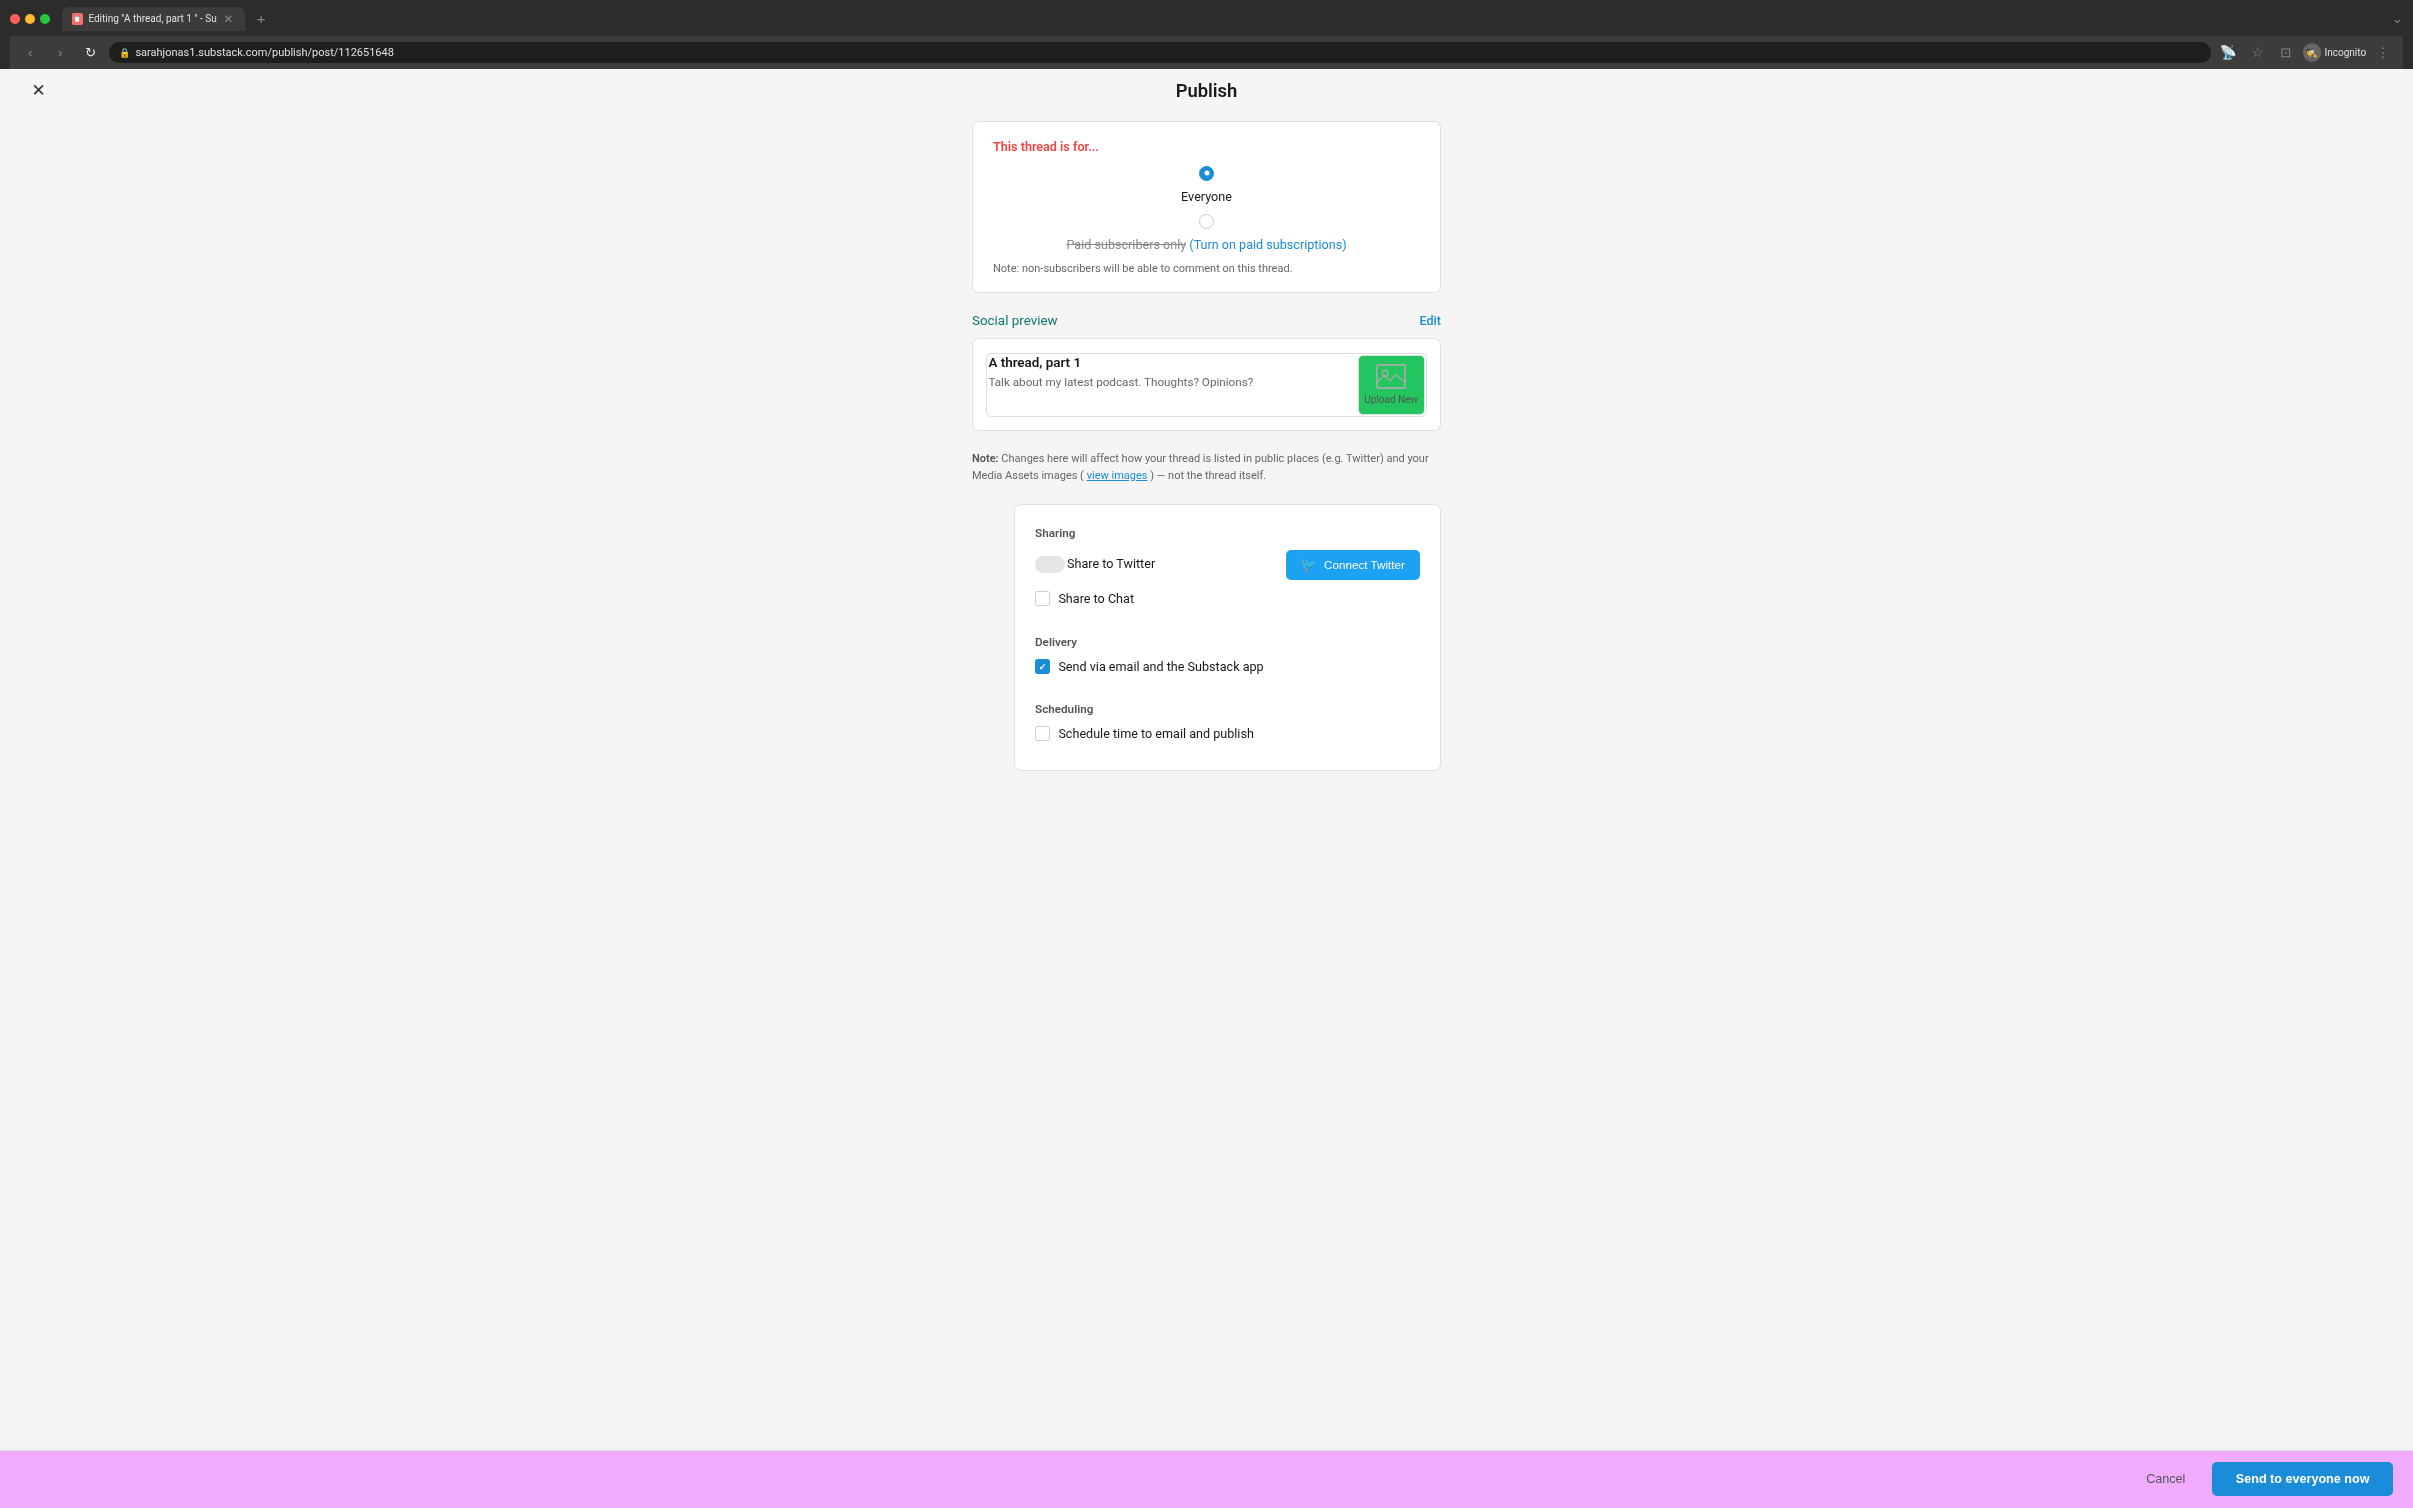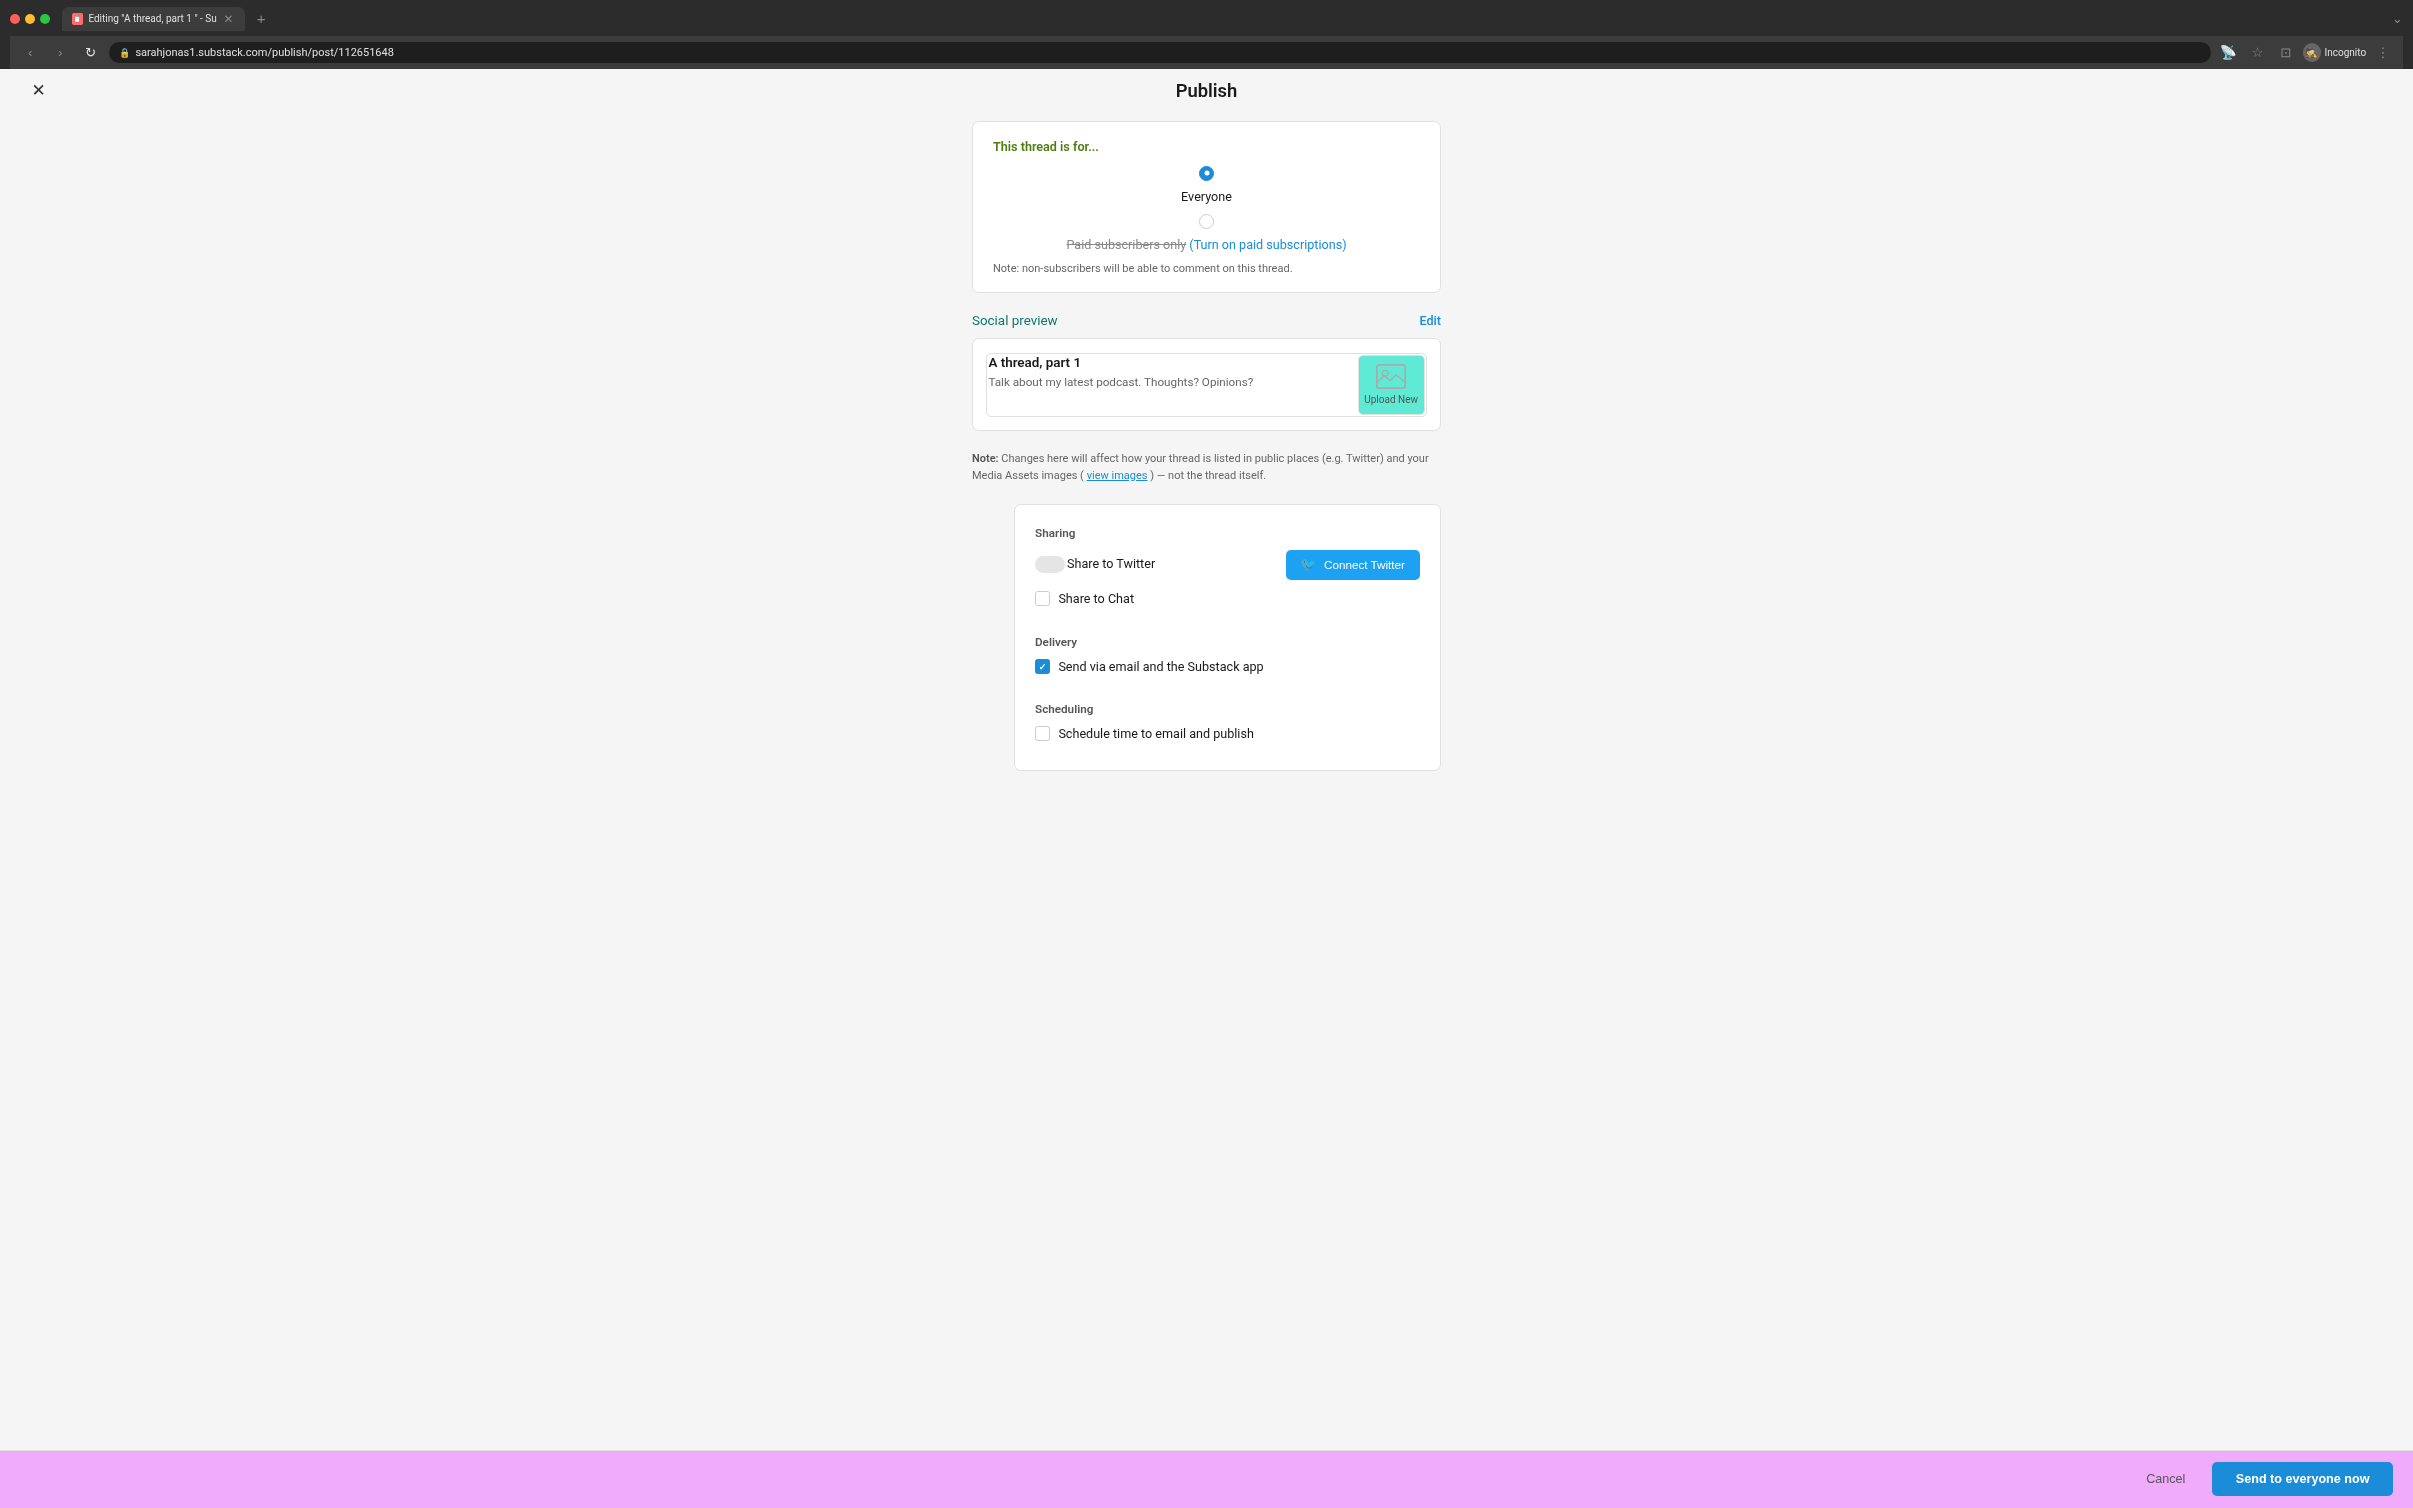--- a/index.html
+++ b/index.html
@@ -228,21 +228,21 @@
       background: white;
       border: 0.8px solid #e0e0e0;
       border-radius: 6.7px;
       padding: 17px 20px;
       margin-bottom: 20px;
     }
 
     .section-label {
       font-size: 12.6px;
       font-weight: 600;
-      color: #4d7c0f;
+      color: #ef4444;
       margin-bottom: 11.7px;
     }
 
     
     .radio-option {
       display: flex;
       align-items: center;
       gap: 8.4px;
       margin-bottom: 10px;
       cursor: pointer;
@@ -345,21 +345,21 @@
       width: 67px;
       height: 60px;
       border: 0.8px solid #e0e0e0;
       border-radius: 5px;
       display: flex;
       flex-direction: column;
       align-items: center;
       justify-content: center;
       gap: 5px;
       cursor: pointer;
-      background: #5eead4;
+      background: #22c55e;
       flex-shrink: 0;
     }
 
     .upload-label {
       font-size: 10px;
       color: #555;
       text-align: center;
     }
 
     .note-block {

